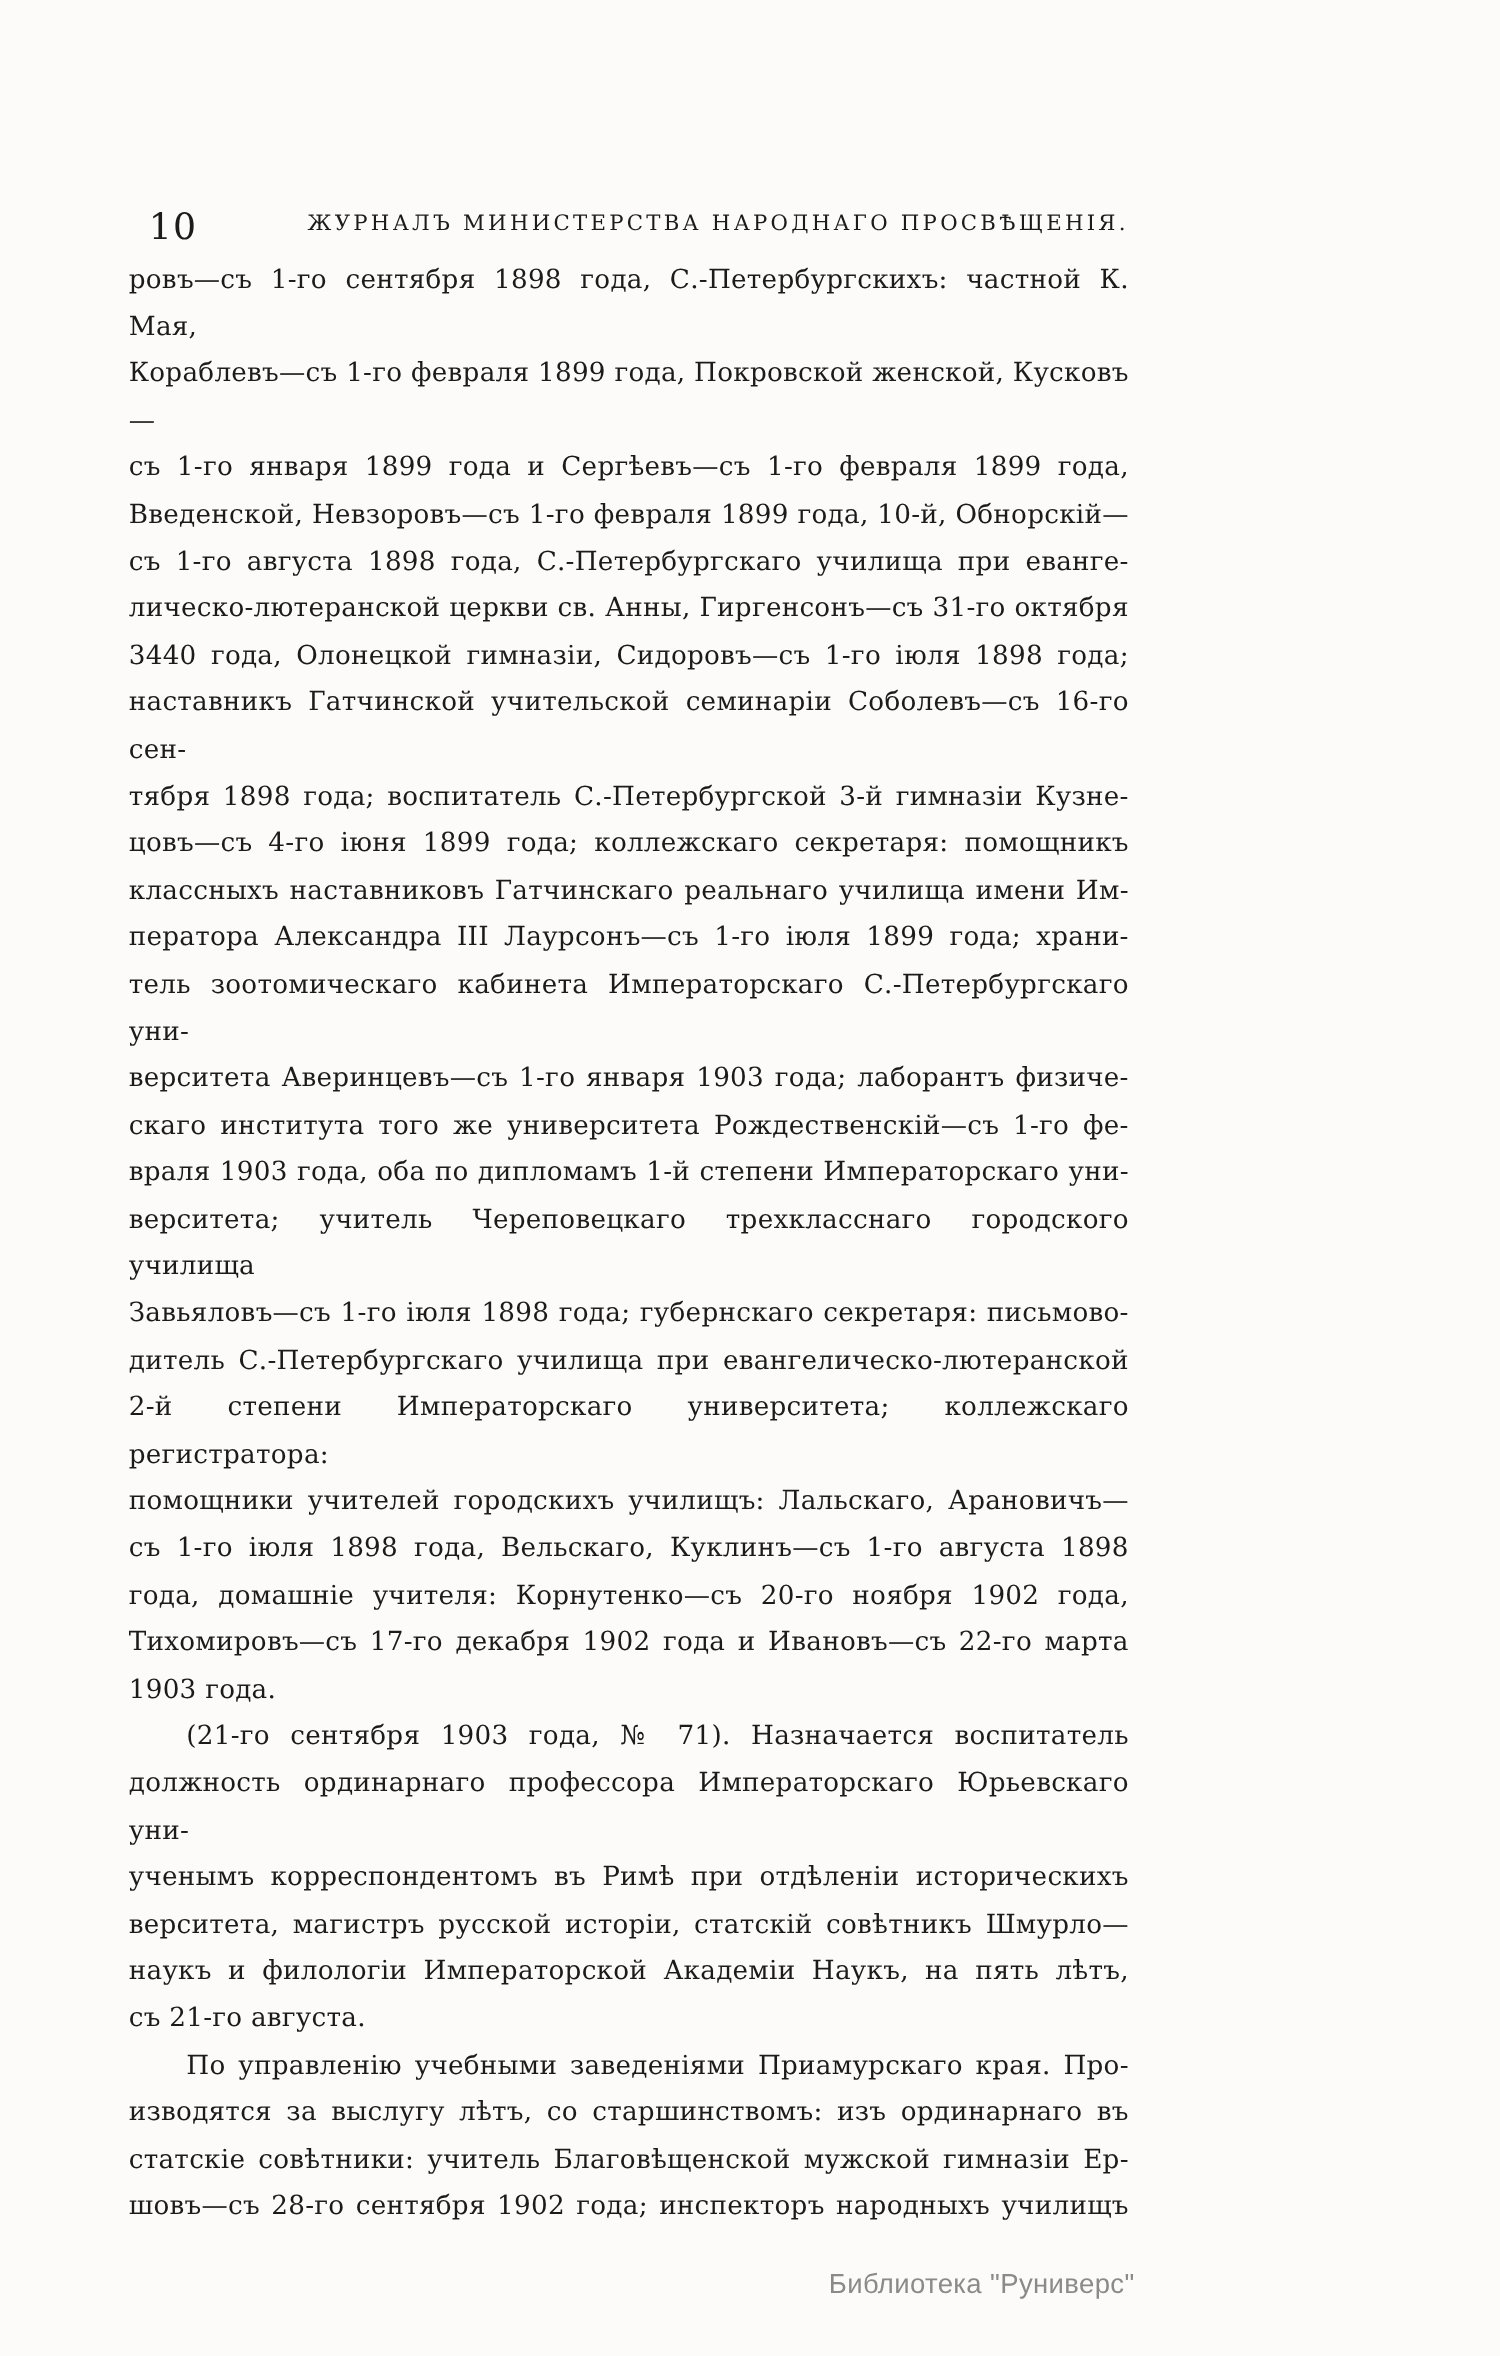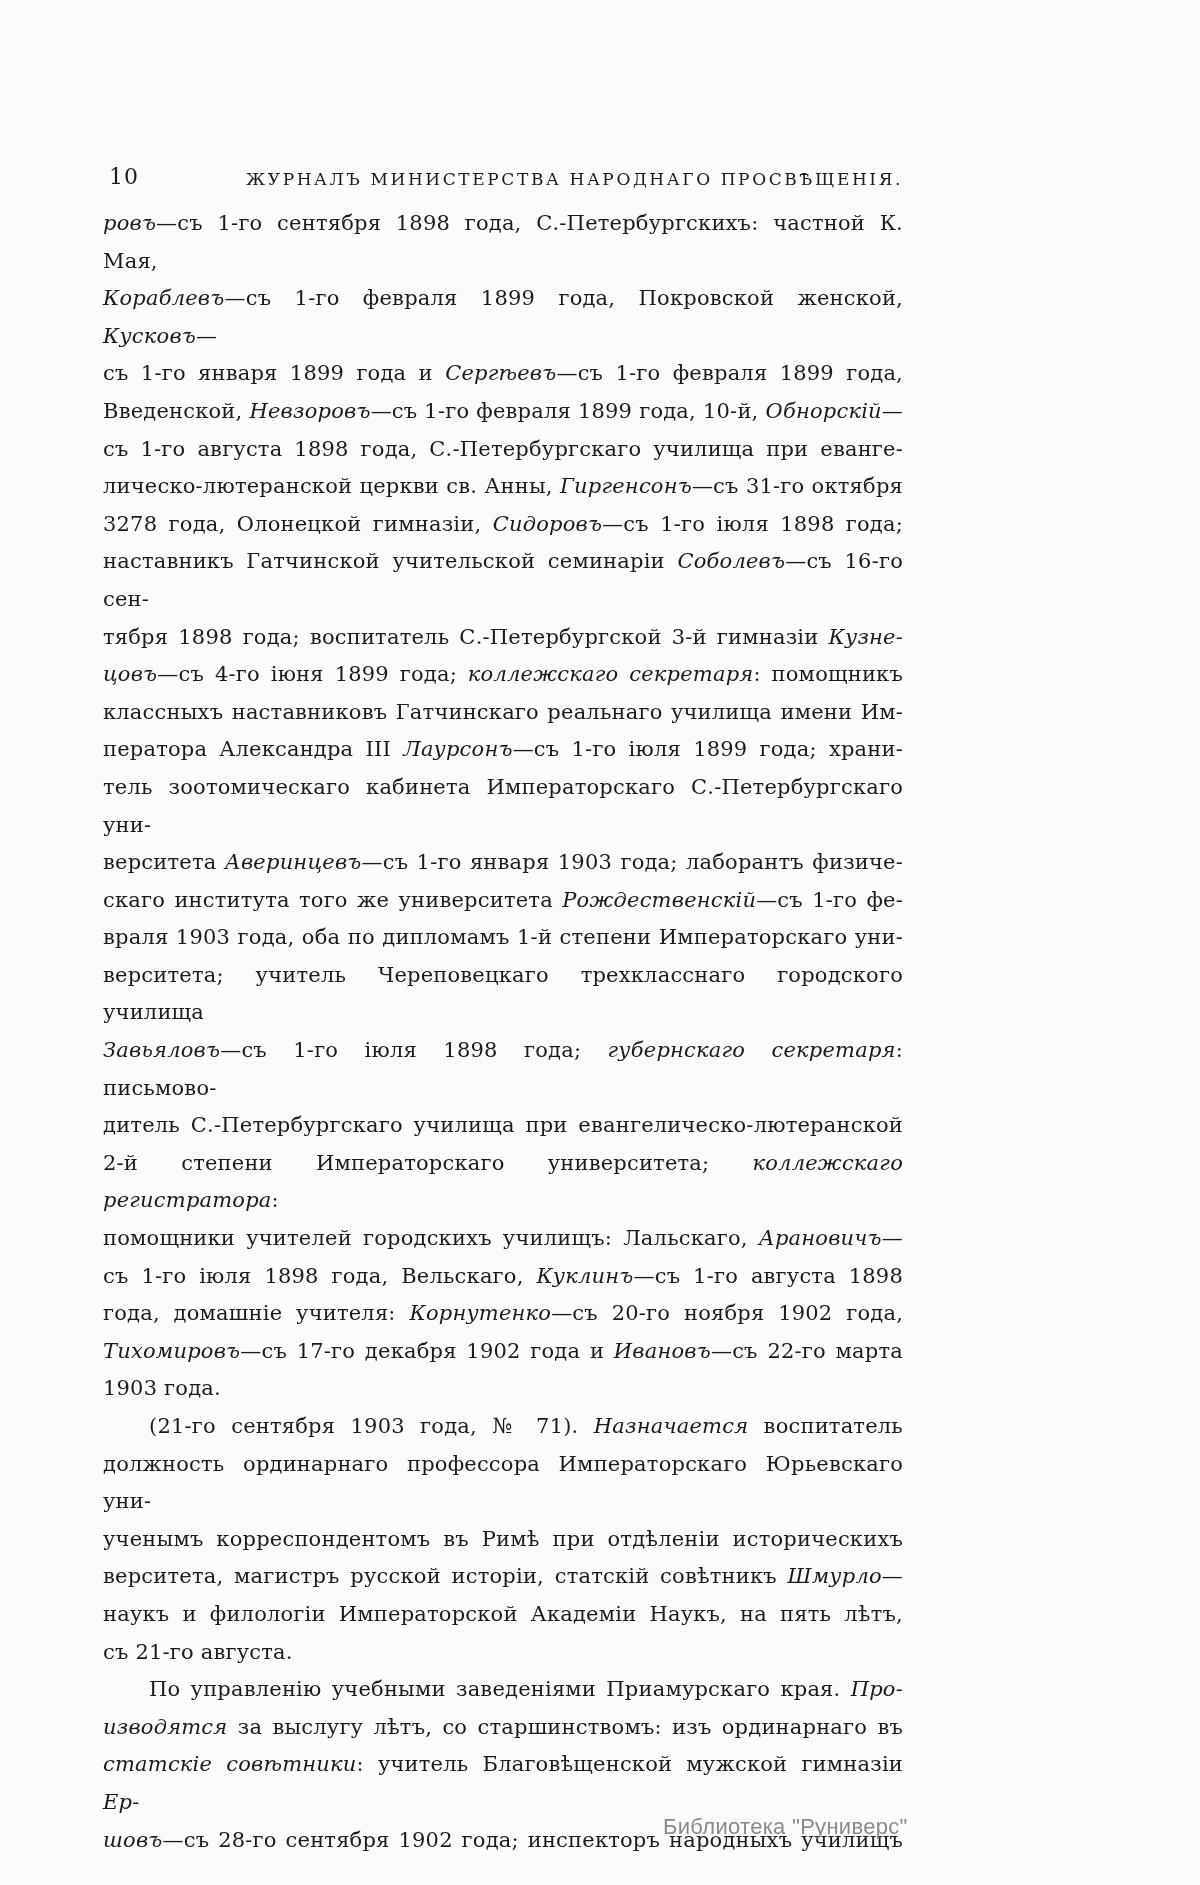--- a/index.html
+++ b/index.html
@@ -14,23 +14,23 @@
   }
   .header {
     position: absolute;
     top: 166px;
     left: 103px;
     width: 800px;
     height: 32px;
   }
   .page-num {
     position: absolute;
-    left: 6px;
+    left: 16px;
     top: -2px;
-    font-size: 22px;
+    font-size: 29px;
     letter-spacing: 1px;
   }
   .journal-title {
     text-align: right;
     padding-left: 34px;
     font-size: 17px;
     letter-spacing: 2.6px;
     padding-top: 3px;
     white-space: nowrap;
   }
@@ -42,21 +42,21 @@
   }
   .line {
     line-height: 37.6px;
     font-size: 21px;
     text-align: justify;
     text-align-last: justify;
     letter-spacing: 0.2px;
   }
   .line.last { text-align-last: left; }
   .line.indent { text-indent: 46px; }
-  .it { font-style: italic; }
+  .it { }
   .watermark {
     position: absolute;
     left: 663px;
     top: 1814px;
     font-family: "Liberation Sans", "DejaVu Sans", sans-serif;
     font-size: 22px;
     color: #8a8a8a;
     letter-spacing: 0.3px;
   }
 </style>
@@ -68,21 +68,21 @@
     <div class="page-num">10</div>
     <div class="journal-title">ЖУРНАЛЪ МИНИСТЕРСТВА НАРОДНАГО ПРОСВѢЩЕНІЯ.</div>
   </div>
   <div class="body-text">
       <div class="line"><span class="it">ровъ</span><span>—съ 1-го сентября 1898 года, С.-Петербургскихъ: частной К. Мая,</span></div>
       <div class="line"><span class="it">Кораблевъ</span><span>—съ 1-го февраля 1899 года, Покровской женской, </span><span class="it">Кусковъ</span><span>—</span></div>
       <div class="line"><span>съ 1-го января 1899 года и </span><span class="it">Сергѣевъ</span><span>—съ 1-го февраля 1899 года,</span></div>
       <div class="line"><span>Введенской, </span><span class="it">Невзоровъ</span><span>—съ 1-го февраля 1899 года, 10-й, </span><span class="it">Обнорскій</span><span>—</span></div>
       <div class="line"><span>съ 1-го августа 1898 года, С.-Петербургскаго училища при еванге-</span></div>
       <div class="line"><span>лическо-лютеранской церкви св. Анны, </span><span class="it">Гиргенсонъ</span><span>—съ 31-го октября</span></div>
-      <div class="line"><span>3278 года, Олонецкой гимназіи, </span><span class="it">Сидоровъ</span><span>—съ 1-го іюля 1898 года;</span></div>
+      <div class="line"><span>3440 года, Олонецкой гимназіи, </span><span class="it">Сидоровъ</span><span>—съ 1-го іюля 1898 года;</span></div>
       <div class="line"><span>наставникъ Гатчинской учительской семинаріи </span><span class="it">Соболевъ</span><span>—съ 16-го сен-</span></div>
       <div class="line"><span>тября 1898 года; воспитатель С.-Петербургской 3-й гимназіи </span><span class="it">Кузне-</span></div>
       <div class="line"><span class="it">цовъ</span><span>—съ 4-го іюня 1899 года; </span><span class="it">коллежскаго секретаря</span><span>: помощникъ</span></div>
       <div class="line"><span>классныхъ наставниковъ Гатчинскаго реальнаго училища имени Им-</span></div>
       <div class="line"><span>ператора Александра III </span><span class="it">Лаурсонъ</span><span>—съ 1-го іюля 1899 года; храни-</span></div>
       <div class="line"><span>тель зоотомическаго кабинета Императорскаго С.-Петербургскаго уни-</span></div>
       <div class="line"><span>верситета </span><span class="it">Аверинцевъ</span><span>—съ 1-го января 1903 года; лаборантъ физиче-</span></div>
       <div class="line"><span>скаго института того же университета </span><span class="it">Рождественскій</span><span>—съ 1-го фе-</span></div>
       <div class="line"><span>враля 1903 года, оба по дипломамъ 1-й степени Императорскаго уни-</span></div>
       <div class="line"><span>верситета; учитель Череповецкаго трехкласснаго городского училища</span></div>

